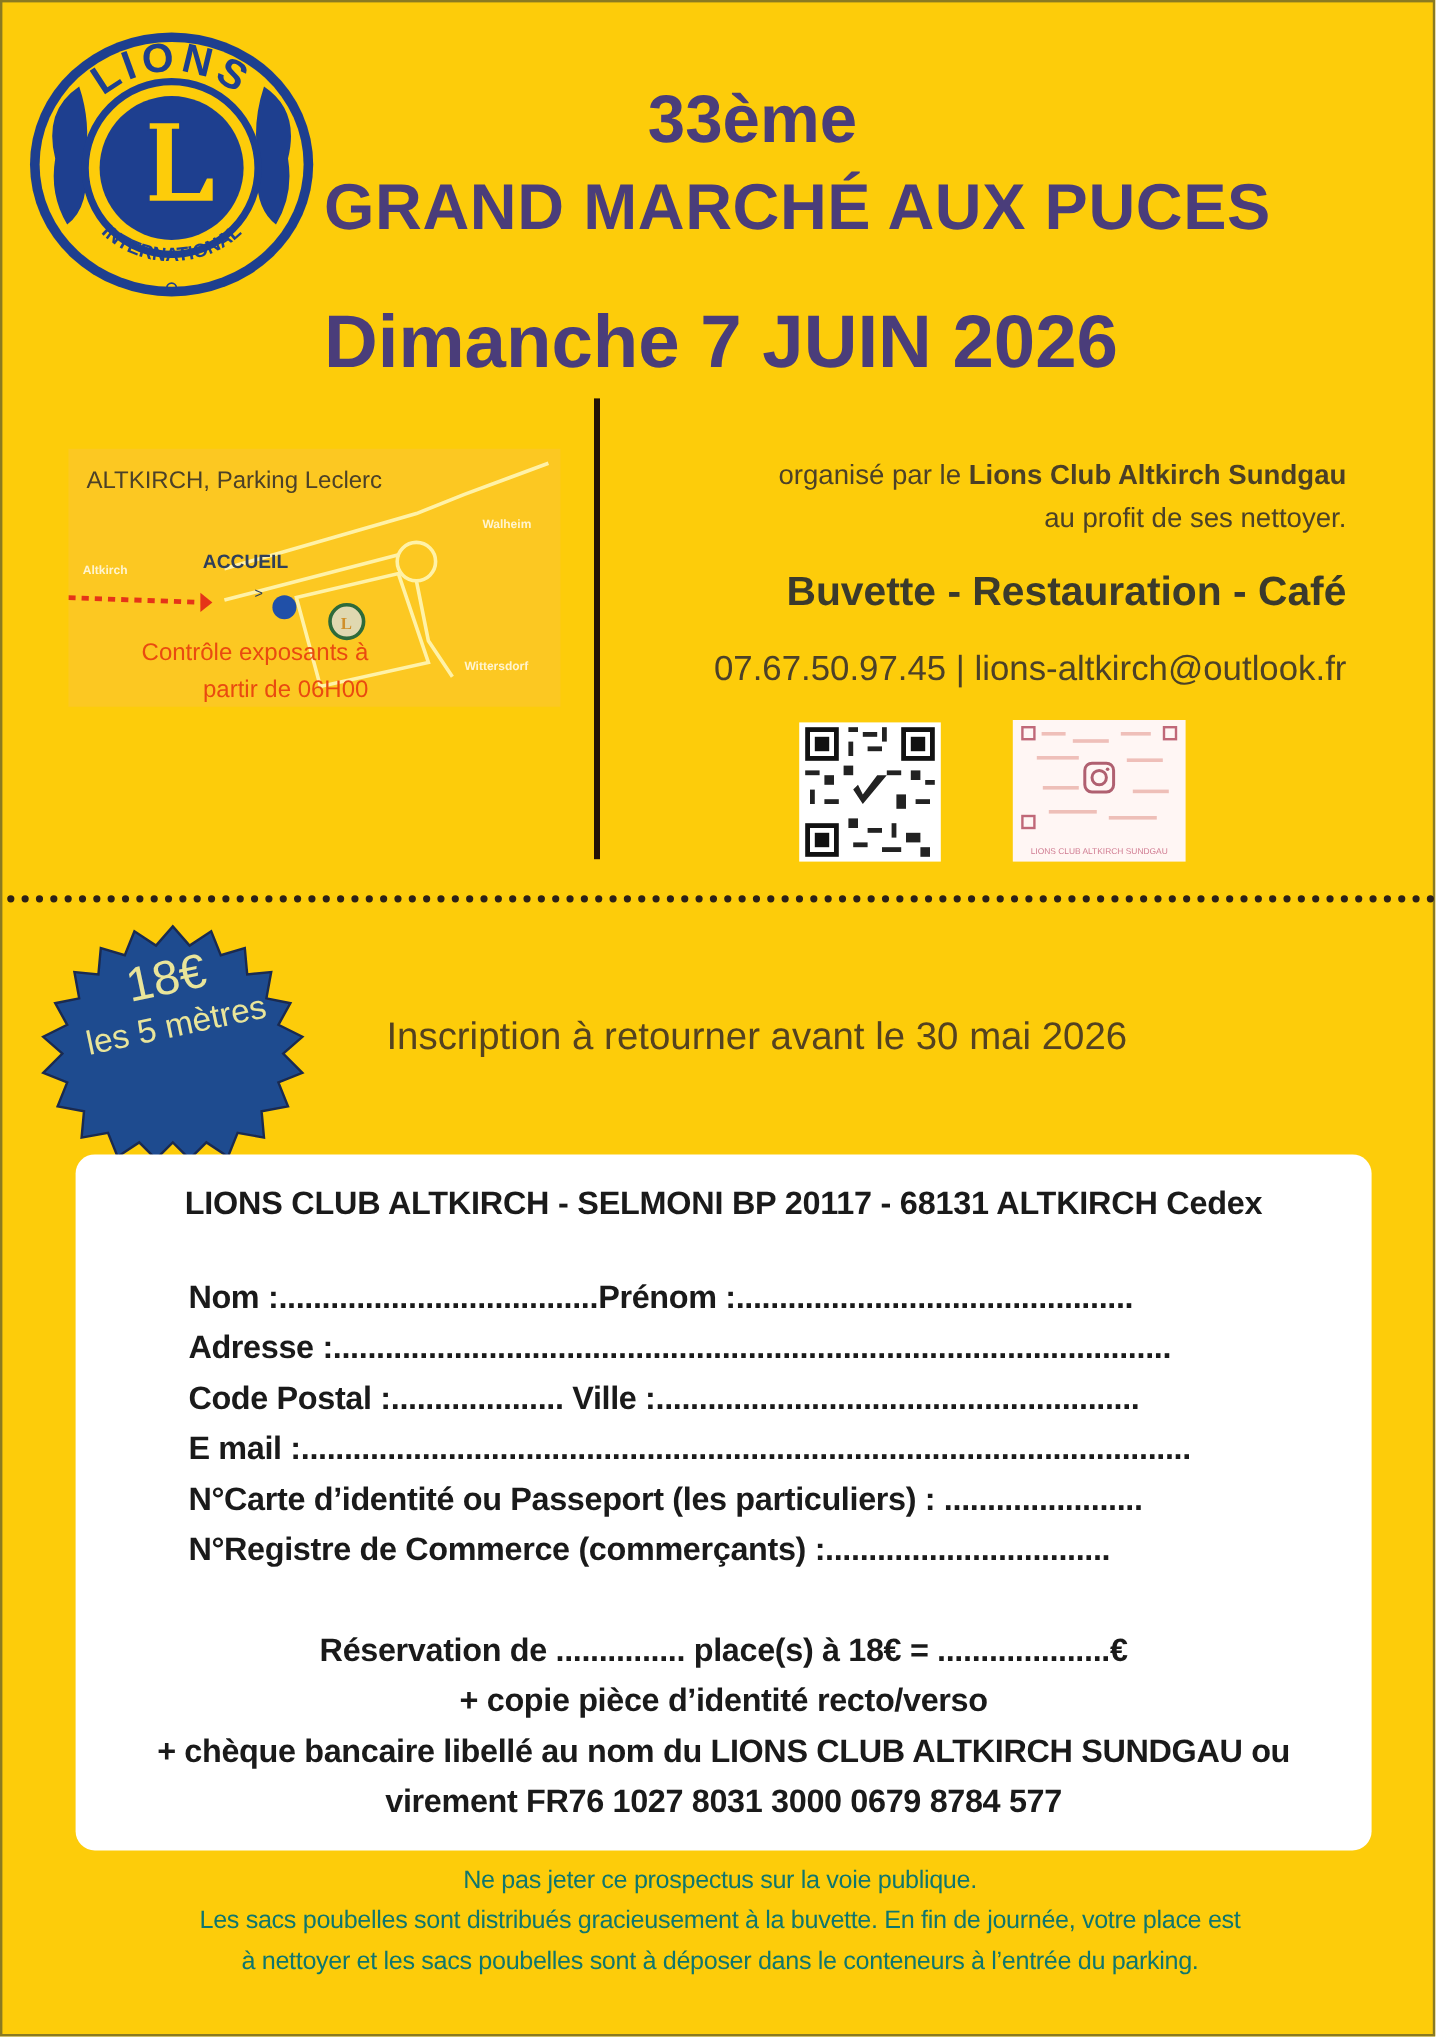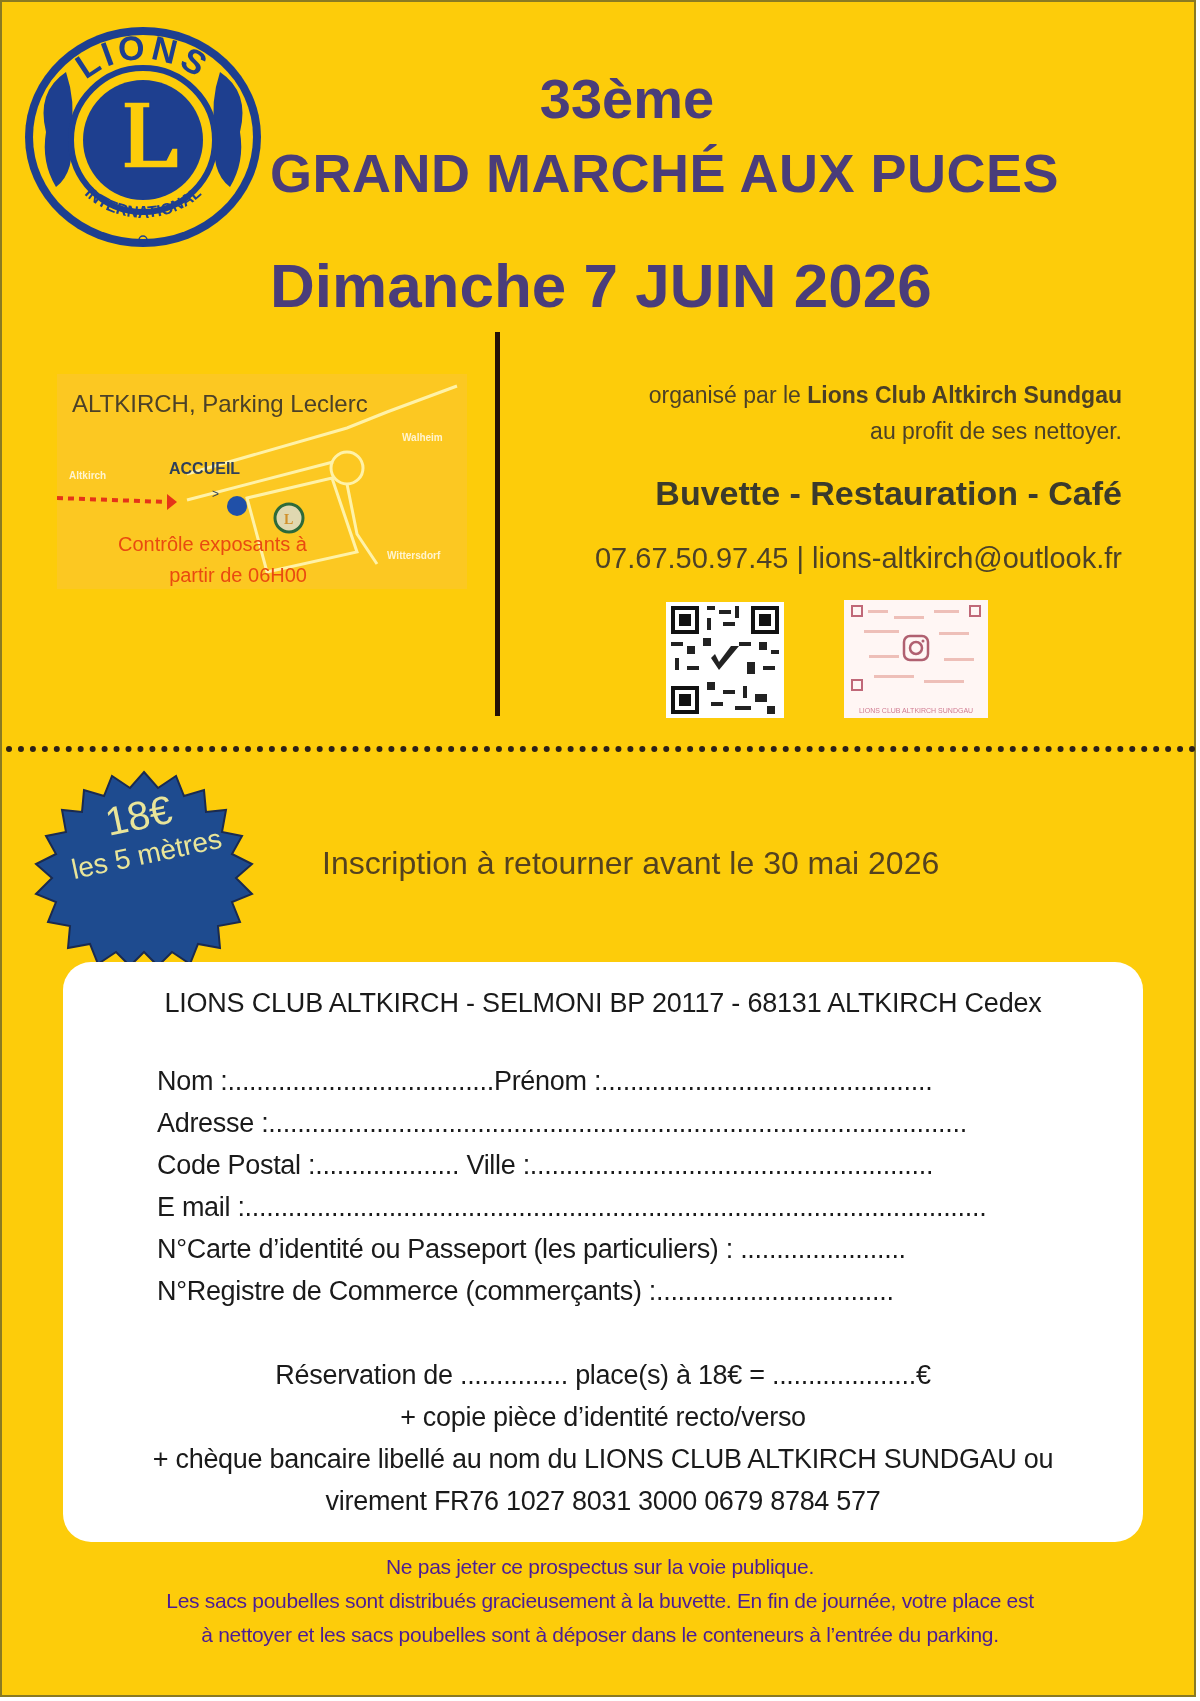--- a/index.html
+++ b/index.html
@@ -4,46 +4,46 @@
 <style>
   html,body{margin:0;padding:0;}
   body{width:1200px;height:1701px;background:#ffffff;position:relative;overflow:hidden;font-family:"Liberation Sans",sans-serif;}
   .flyer{position:absolute;left:0;top:0;width:1196px;height:1697px;background:#fdcc0a;border:2px solid #8a7a22;box-sizing:border-box;}
   .abs{position:absolute;}
   .logo{left:14px;top:10px;width:254px;height:240px;}
   .t-edition{left:0;width:1250px;top:64px;text-align:center;font-size:56px;font-weight:bold;color:#4a3d7a;}
   .t-title{left:268px;top:140px;font-size:54px;font-weight:bold;color:#4a3d7a;letter-spacing:0.5px;}
   .t-date{left:268px;top:248px;font-size:62px;font-weight:bold;color:#4a3d7a;}
   .map{left:55px;top:372px;width:410px;height:215px;background:#fcc822;}
-  .map-title{left:15px;top:16px;font-size:24px;color:#4c4128;}
+  .map-title{left:15px;top:16px;font-size:20px;color:#4c4128;}
   .map-small{font-size:10px;font-weight:bold;color:#fff4d0;}
   .map-accueil{left:112px;top:86px;font-size:16px;font-weight:bold;color:#2f3f5a;}
   .map-ctrl{left:-30px;top:155px;width:280px;text-align:right;font-size:20px;line-height:31px;color:#e94a10;}
   .vline{left:493px;top:330px;width:5px;height:384px;background:#241106;}
   .org{left:520px;width:600px;text-align:right;color:#4c4128;}
   .org1{top:380px;font-size:23px;}
   .org1 b{font-weight:bold;color:#4b3f26;}
   .org2{top:416px;font-size:23px;}
   .buvette{top:472px;font-size:34px;font-weight:bold;color:#3b3a2c;}
   .contact{top:540px;font-size:29px;color:#4c4128;}
   .qr{background:#fff;}
   .qr1{left:664px;top:600px;width:118px;height:116px;}
   .qr2{left:842px;top:598px;width:144px;height:118px;background:#fff6f4;}
   .qr2-label{left:0;bottom:4px;width:100%;text-align:center;font-size:7px;color:#d07c92;}
   .dotted{left:4px;top:744px;width:1190px;height:0;border-top:6px dotted #2d2117;}
   .badge{left:24px;top:768px;width:236px;height:196px;}
   .badge-text{left:30px;top:790px;width:220px;text-align:center;transform:rotate(-12deg);color:#e9e59a;}
   .badge-price{font-size:40px;line-height:46px;}
   .badge-sub{font-size:28px;line-height:34px;}
   .inscr{left:320px;top:843px;font-size:32px;color:#544220;}
-  .formbox{left:61px;top:960px;width:1080px;height:580px;background:#fff;border-radius:28px;}
+  .formbox{left:61px;top:960px;width:1080px;height:580px;background:#fff;border-radius:16px;font-weight:bold;}
   .addr{left:0;top:26px;width:100%;text-align:center;font-size:27px;color:#1a1a1a;letter-spacing:-0.2px;}
   .field{left:94px;font-size:27px;color:#1a1a1a;width:950px;white-space:nowrap;overflow:hidden;letter-spacing:-0.3px;}
   .ctr{left:0;width:100%;text-align:center;font-size:27px;color:#1a1a1a;letter-spacing:-0.3px;}
-  .footer{left:0;width:1196px;text-align:center;font-size:21px;color:#4c1d95;letter-spacing:-0.3px;}
+  .footer{left:0;width:1196px;text-align:center;font-size:21px;color:#0f766e;letter-spacing:-0.3px;}
 </style>
 </head>
 <body>
 
 <div class="flyer">
 
   <svg class="abs logo" viewBox="0 0 254 240">
     <ellipse cx="127" cy="125" rx="118" ry="110" fill="#1e3f8f"></ellipse>
     <ellipse cx="127" cy="125" rx="110" ry="102" fill="#fdcc0a"></ellipse>
     <path d="M30 120 Q20 80 50 60 Q60 90 55 120 Q60 160 40 175 Q25 150 30 120Z" fill="#1e3f8f"></path>

